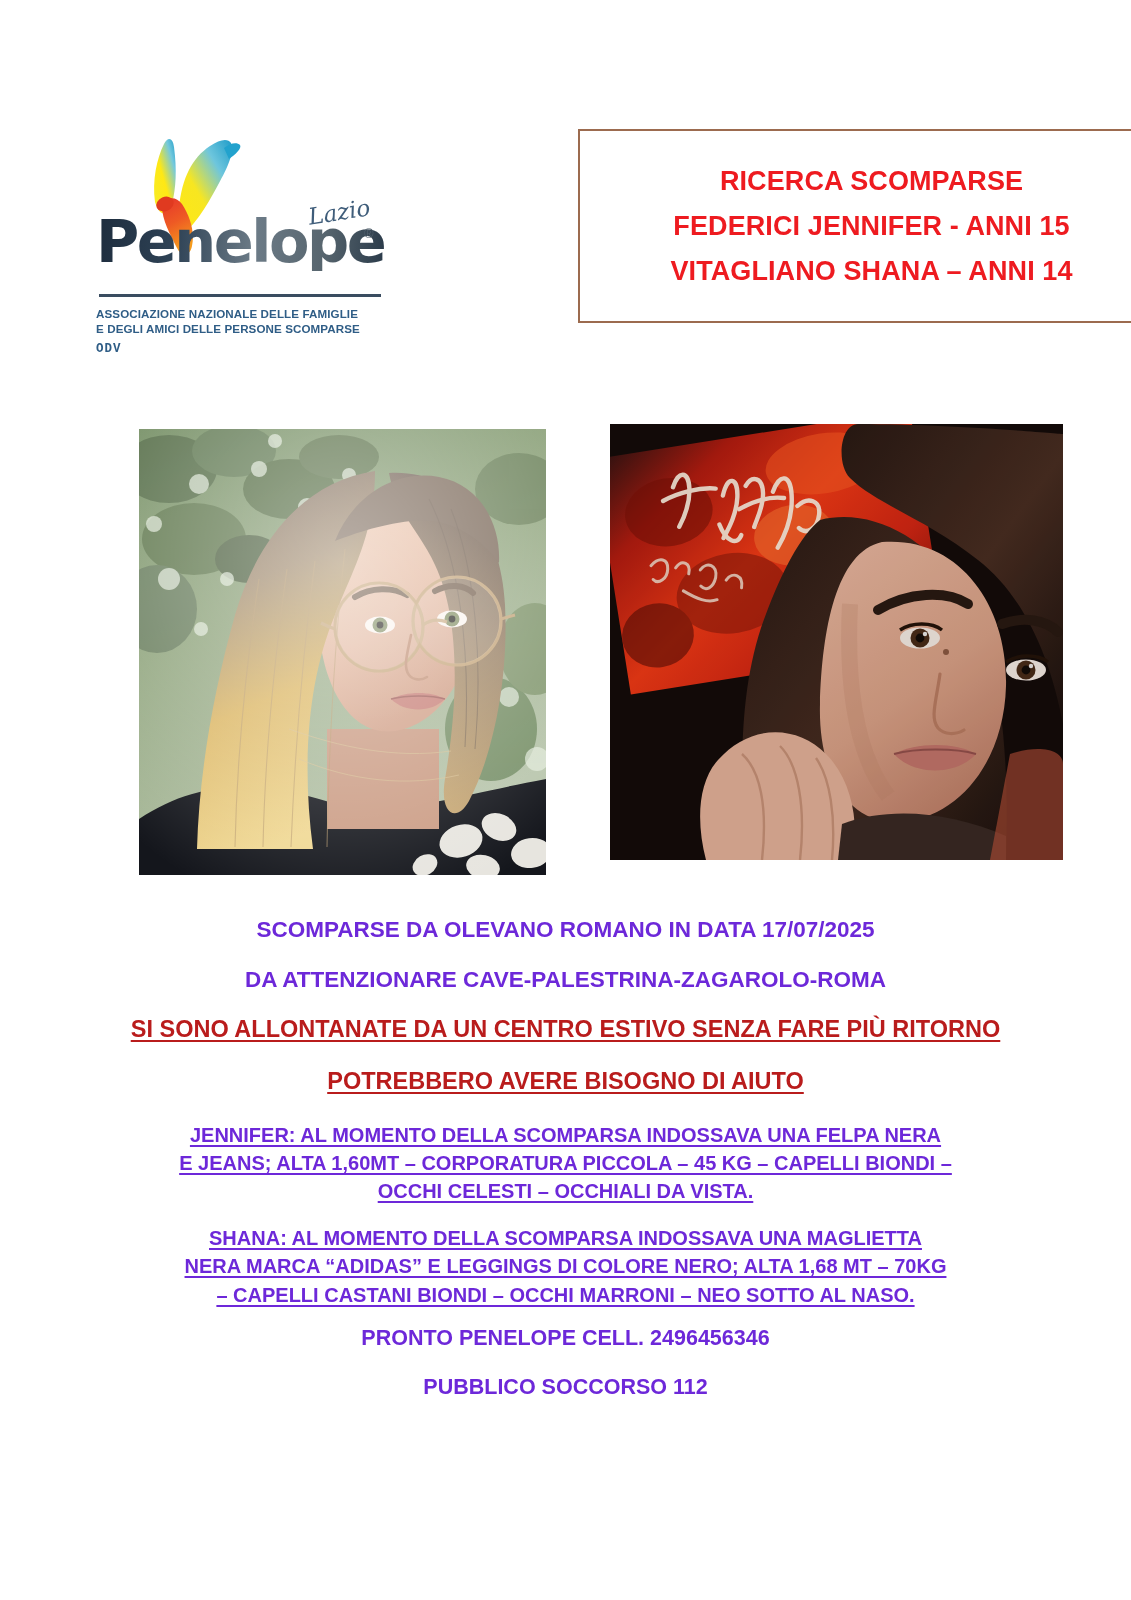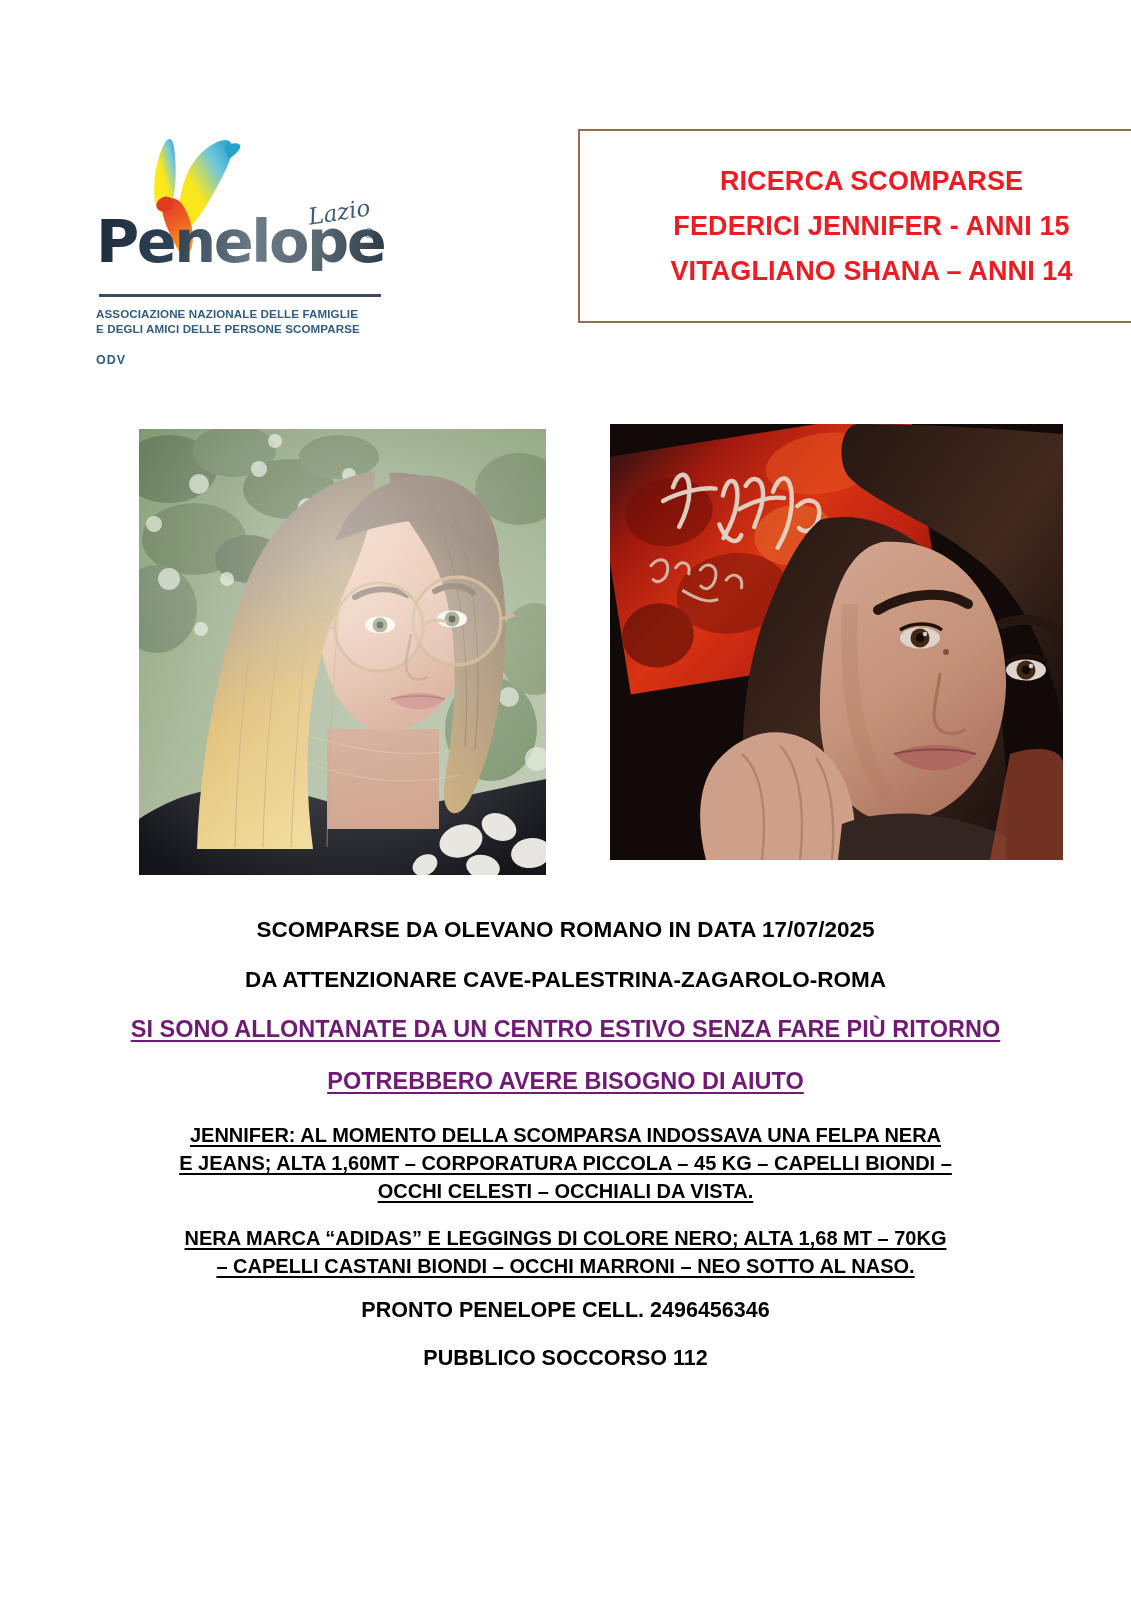--- a/index.html
+++ b/index.html
@@ -94,21 +94,22 @@
     font-size: 11.6px;
     font-weight: bold;
     color: #2f5d86;
     line-height: 1.32;
     letter-spacing: 0.1px;
   }
   #logo-subtitle .odv {
     display: block;
     font-size: 12.5px;
     letter-spacing: 1px;
-    margin-top: 15px;
+    margin-top: 4px;
+    font-family: Liberation Mono, monospace;
   }
 
   
   #header-box {
     position: absolute;
     left: 578px;
     top: 129px;
     width: 587px;
     height: 194px;
     border: 2px solid #9c6b4f;
@@ -159,22 +160,22 @@
     top: 918px;
     width: 1015px;
     text-align: center;
   }
   .tline {
     font-family: "Liberation Sans", sans-serif;
     font-weight: bold;
     line-height: 1.05;
     letter-spacing: 0px;
   }
-  .red   { color: #000000; }
-  .black { color: #701a75; }
+  .red   { color: #6d28d9; }
+  .black { color: #b91c1c; }
   .ul    { text-decoration: underline; text-underline-offset: 3px; }
 
   .big-red  { font-size: 22.5px; margin-bottom: 26px; }
   .big-blk  { font-size: 23.5px; margin-bottom: 27px; }
   .para     { font-size: 20px; line-height: 1.42; margin-bottom: 18px; }
   .contact  { font-size: 21.5px; margin-bottom: 26px; }
 
   .para span { display: block; }
 </style>
 </head>
@@ -489,20 +490,21 @@
     <div class="tline big-blk black ul">SI SONO ALLONTANATE DA UN CENTRO ESTIVO SENZA FARE PIÙ RITORNO</div>
     <div class="tline big-blk black ul">POTREBBERO AVERE BISOGNO DI AIUTO</div>
 
     <div class="tline para red ul">
       <span>JENNIFER: AL MOMENTO DELLA SCOMPARSA INDOSSAVA UNA FELPA NERA</span>
       <span>E JEANS; ALTA 1,60MT – CORPORATURA PICCOLA – 45 KG – CAPELLI BIONDI –</span>
       <span>OCCHI CELESTI – OCCHIALI DA VISTA.</span>
     </div>
 
     <div class="tline para red ul">
+      <span>SHANA: AL MOMENTO DELLA SCOMPARSA INDOSSAVA UNA MAGLIETTA</span>
       <span>NERA MARCA “ADIDAS” E LEGGINGS DI COLORE NERO; ALTA 1,68 MT – 70KG</span>
       <span>– CAPELLI CASTANI BIONDI – OCCHI MARRONI – NEO SOTTO AL NASO.</span>
     </div>
 
     <div class="tline contact red">PRONTO PENELOPE CELL.  2496456346</div>
     <div class="tline contact red">PUBBLICO SOCCORSO 112</div>
 
   </div>
 
 </div>

